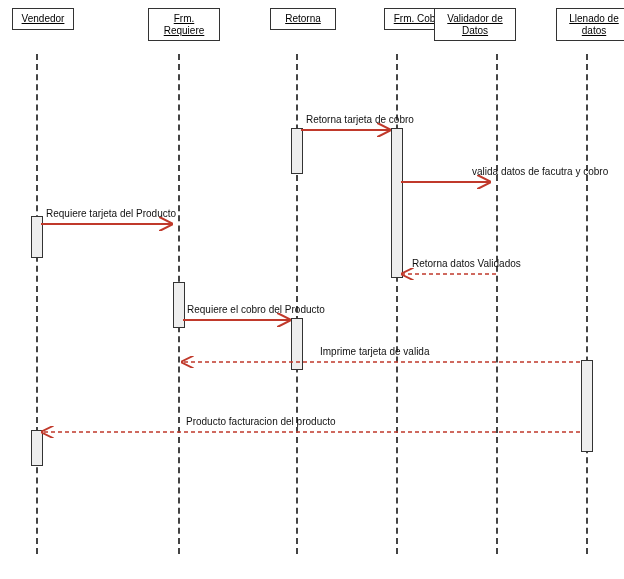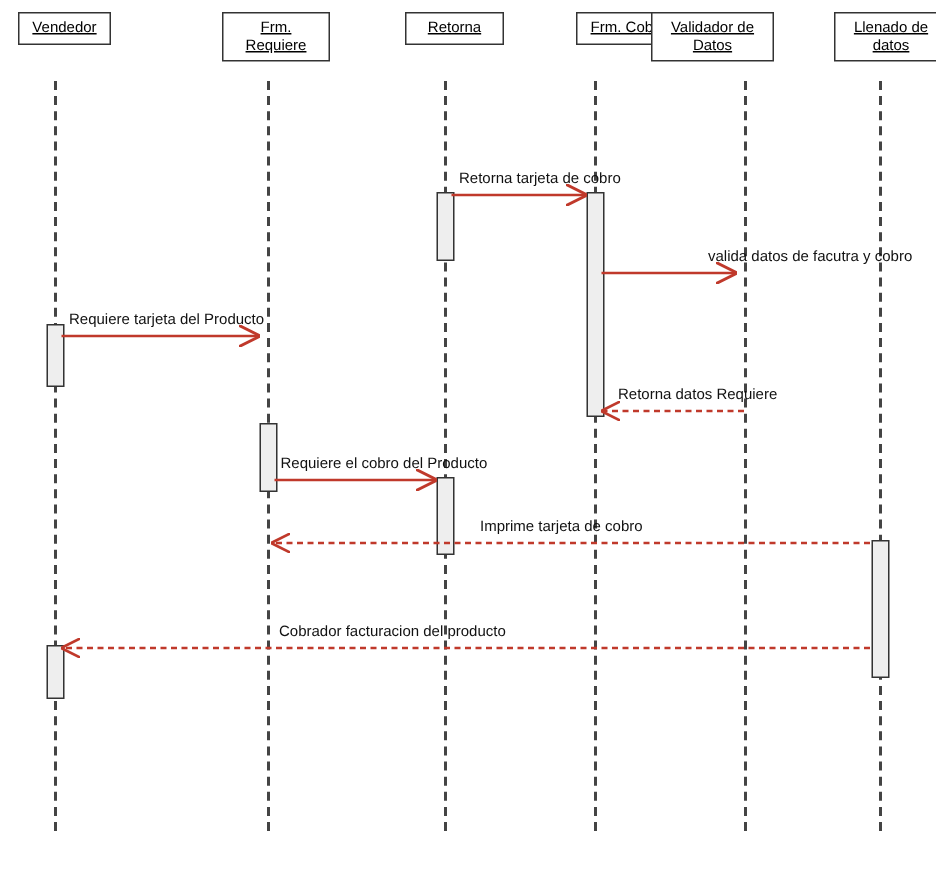--- a/index.html
+++ b/index.html
@@ -52,16 +52,16 @@
   <line x1="183" y1="320" x2="290" y2="320" stroke="#c0392b" stroke-width="1.8" marker-end="url(#ah)"></line>
 
   <line x1="580" y1="362" x2="182" y2="362" stroke="#c0392b" stroke-width="1.6" stroke-dasharray="4 3" marker-end="url(#ah)"></line>
 
   <line x1="580" y1="432" x2="42" y2="432" stroke="#c0392b" stroke-width="1.6" stroke-dasharray="4 3" marker-end="url(#ah)"></line>
 </svg>
 
 <div class="msg-label" style="left:306px;top:114px">Retorna tarjeta de cobro</div>
 <div class="msg-label" style="left:472px;top:166px">valida datos de facutra y cobro</div>
 <div class="msg-label" style="left:46px;top:208px">Requiere tarjeta del Producto</div>
-<div class="msg-label" style="left:412px;top:258px">Retorna datos Requiere</div>
+<div class="msg-label" style="left:412px;top:258px">Retorna datos Validados</div>
 <div class="msg-label" style="left:187px;top:304px">Requiere el cobro del Producto</div>
-<div class="msg-label" style="left:320px;top:346px">Imprime tarjeta de cobro</div>
-<div class="msg-label" style="left:186px;top:416px">Cobrador facturacion del producto</div>
+<div class="msg-label" style="left:320px;top:346px">Imprime tarjeta de valida</div>
+<div class="msg-label" style="left:186px;top:416px">Producto facturacion del producto</div>
 
 </body></html>

